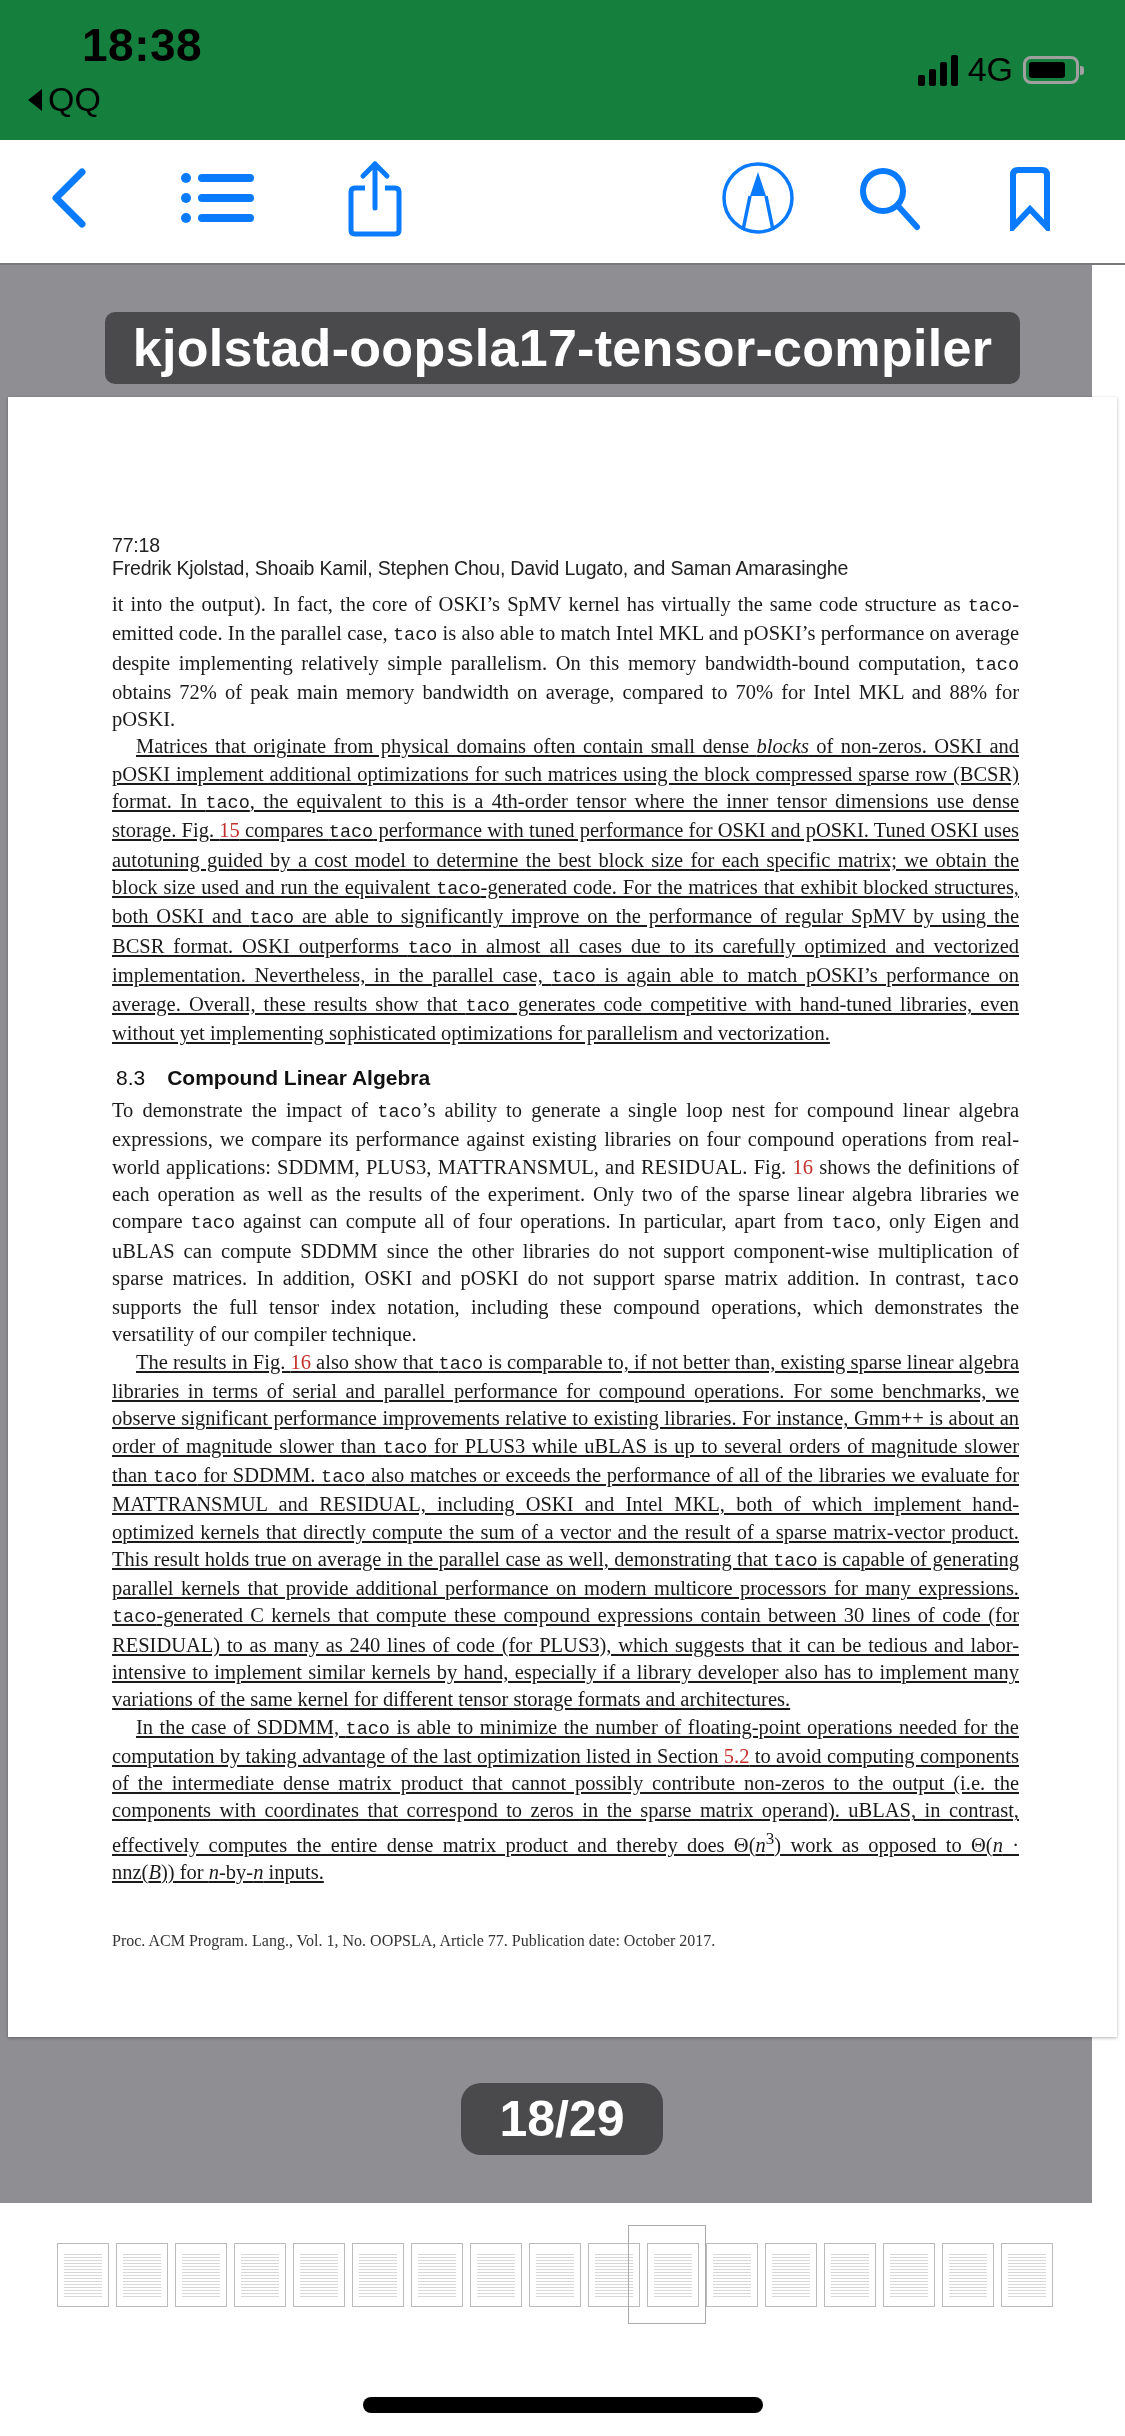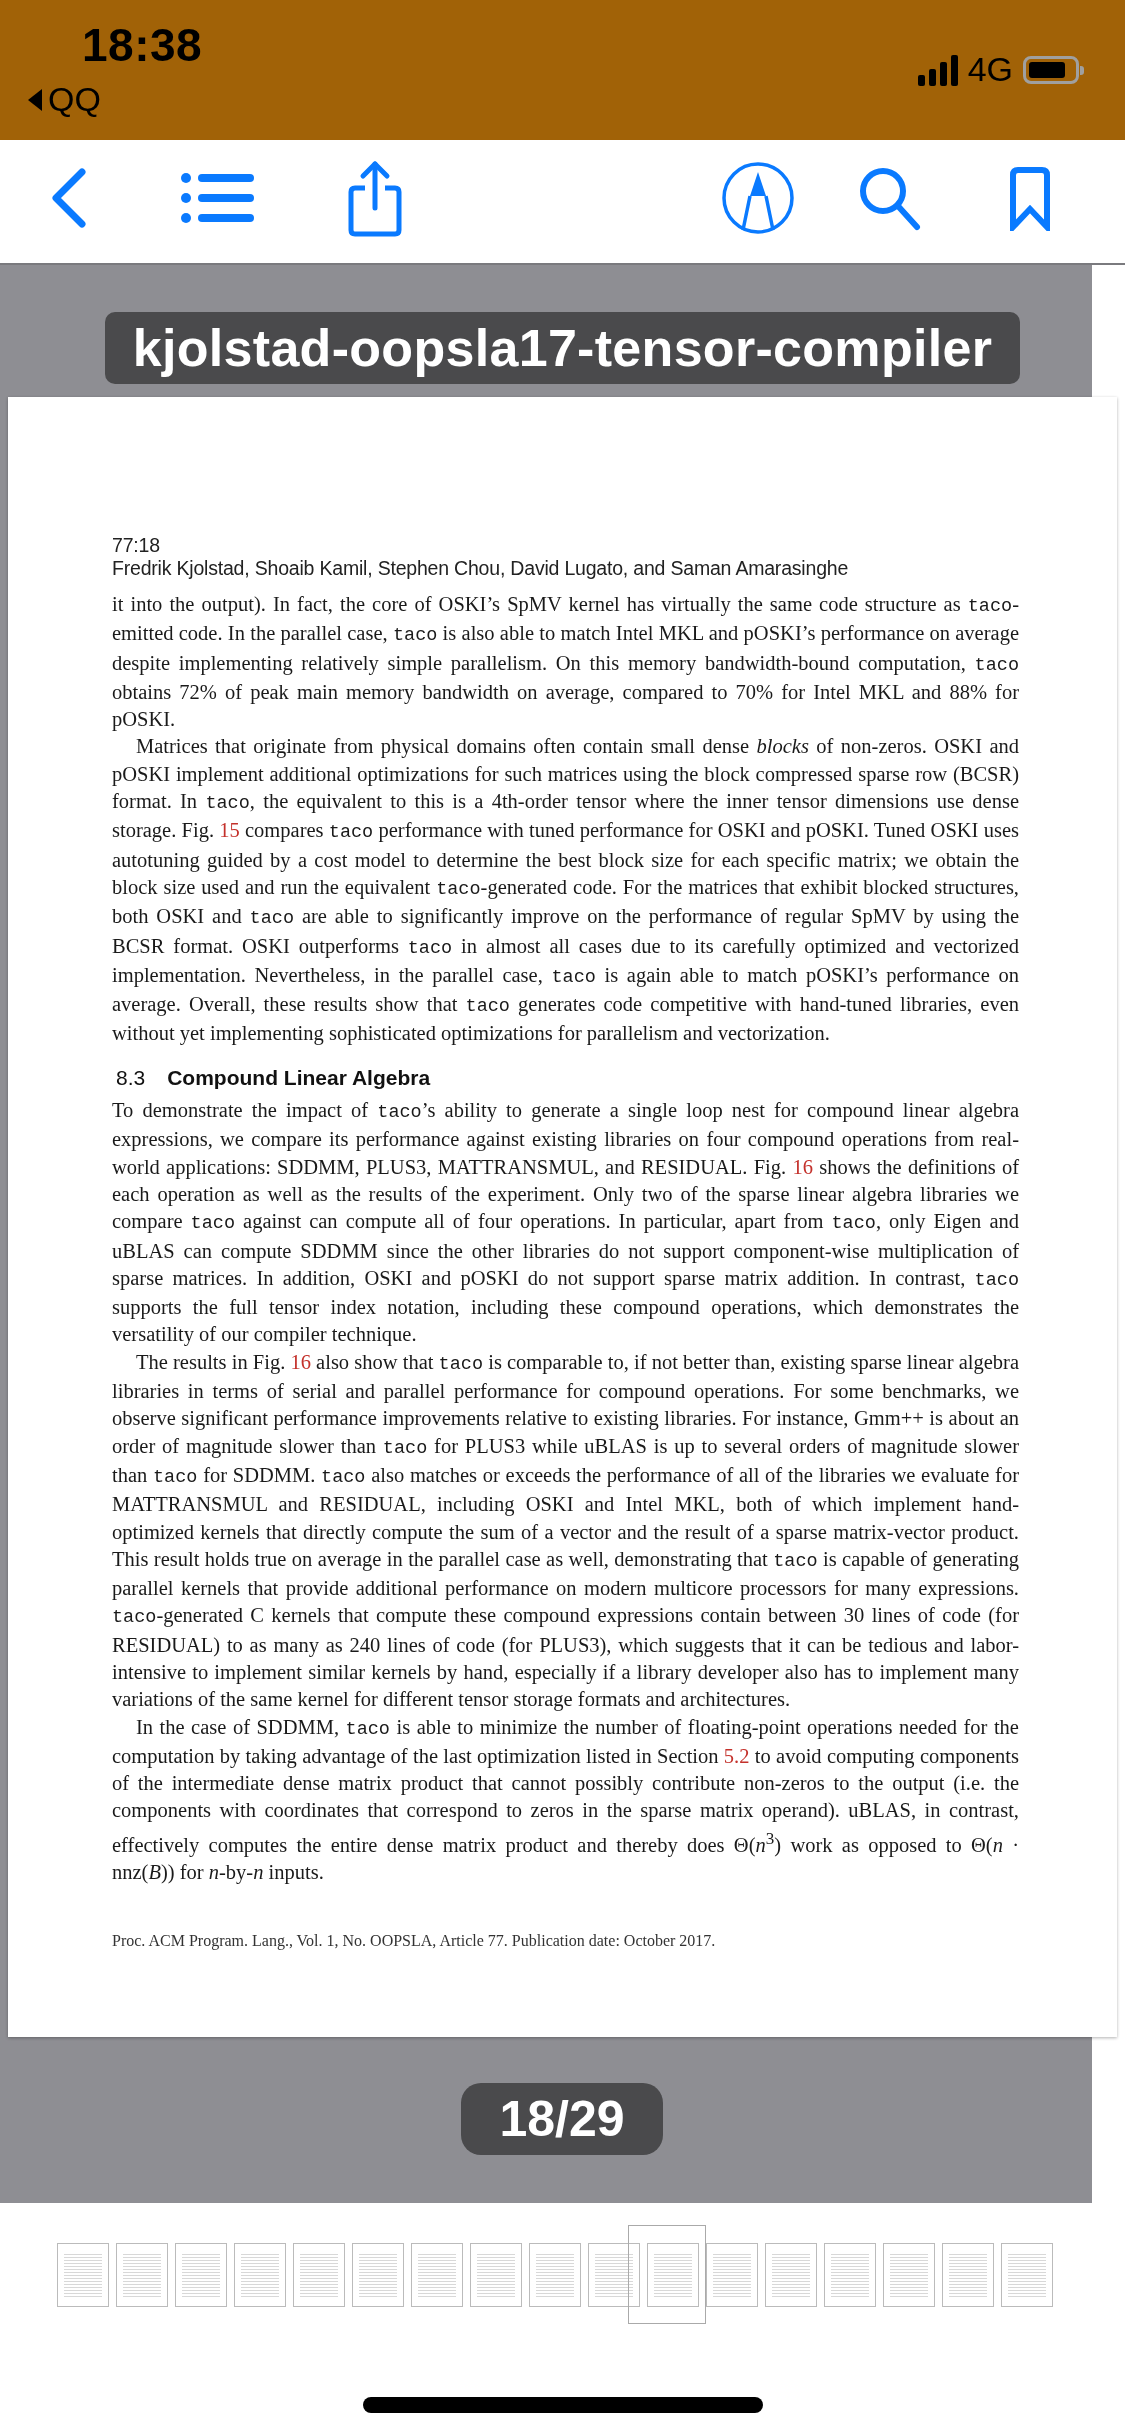--- a/index.html
+++ b/index.html
@@ -1,17 +1,17 @@
 <!DOCTYPE html>
 <html><head>
 <meta charset="utf-8">
 <style>
   html, body { margin:0; padding:0; }
   body { width:1125px; height:2436px; position:relative; overflow:hidden; background:#ffffff; font-family:"Liberation Sans", sans-serif; }
-  .status-bar { position:absolute; left:0; top:0; width:1125px; height:140px; background:#a16207; }
+  .status-bar { position:absolute; left:0; top:0; width:1125px; height:140px; background:#15803d; }
   .time { position:absolute; left:82px; top:18px; font-size:46px; font-weight:bold; color:#000; letter-spacing:0.5px; font-family:"Liberation Sans", sans-serif; }
   .back-app { position:absolute; left:28px; top:80px; font-size:34px; color:#000; display:flex; align-items:center; gap:6px; }
   .back-app .tri { width:0; height:0; border-top:11px solid transparent; border-bottom:11px solid transparent; border-right:14px solid #000; }
   .status-right { position:absolute; right:46px; top:50px; display:flex; align-items:center; gap:10px;text-align:center; }
   .signal { display:flex; align-items:flex-end; gap:4px; height:32px; }
   .signal span { width:7px; background:#000; border-radius:2px; display:block; }
   .net { font-size:34px; color:#000; }
   .battery { width:56px; height:28px; border:3px solid #a0a0a0; border-radius:8px; position:relative; box-sizing:border-box; }
   .battery .fill { position:absolute; left:3px; top:3px; width:36px; height:16px; background:#000; border-radius:3px; }
   .battery .nub { position:absolute; right:-8px; top:7px; width:4px; height:9px; background:#a0a0a0; border-radius:0 3px 3px 0; }
@@ -20,21 +20,21 @@
   .tb-icon { position:absolute; top:18px; width:80px; height:80px; display:flex; align-items:center; justify-content:center; cursor:pointer; }
 
   .viewer { position:absolute; left:0; top:265px; width:1092px; height:1938px; background:#8e8e93; }
   .title-pill { position:absolute; left:105px; top:47px; width:915px; height:72px; background:#4a4a4c; border-radius:10px; color:#fff; font-size:52px; font-weight:bold; display:flex; align-items:center; justify-content:center; letter-spacing:0.3px; }
 
   .page { position:absolute; left:8px; top:132px; width:1109px; height:1640px; background:#fff; box-shadow:0 1px 3px rgba(0,0,0,0.3); }
   .page-inner { position:absolute; left:104px; top:0; width:907px; font-family:"Liberation Serif", serif; color:#1a1a1a; }
   .running-head { position:absolute; top:137px; left:0; width:907px; font-size:19.5px; display:flex; justify-content:space-between; font-family:"Liberation Sans", sans-serif; color:#222; letter-spacing:-0.2px;flex-direction:column; }
   .body-text { position:absolute; top:194px; left:0; width:907px; font-size:20.5px; line-height:27.3px; text-align:justify; hyphens:auto; }
   .body-text p { margin:0; }
-  .body-text p.indent { text-indent:24px; }
+  .body-text p.indent { text-indent:24px;text-decoration:underline; }
   .tt { font-family:"Liberation Mono", monospace; font-size:18.5px; }
   .ref { color:#c4312b; }
   .section-head { font-family:"Liberation Sans", sans-serif; font-weight:bold; font-size:21px; margin:16px 0 6px 4px; color:#111; }
   .section-head .num { font-weight:normal; margin-right:22px; }
   .footer { position:absolute; top:1535px; left:0; font-size:16px; color:#333; }
 
   .page-indicator { position:absolute; left:461px; top:1818px; width:202px; height:72px; background:#4a4a4c; border-radius:20px; color:#fff; font-size:50px; font-weight:bold; display:flex; align-items:center; justify-content:center; }
 
   .thumb-strip { position:absolute; left:0; top:2203px; width:1125px; height:233px; background:#fff; }
   .thumbs { position:absolute; left:57px; top:40px; display:flex; gap:7px; }

